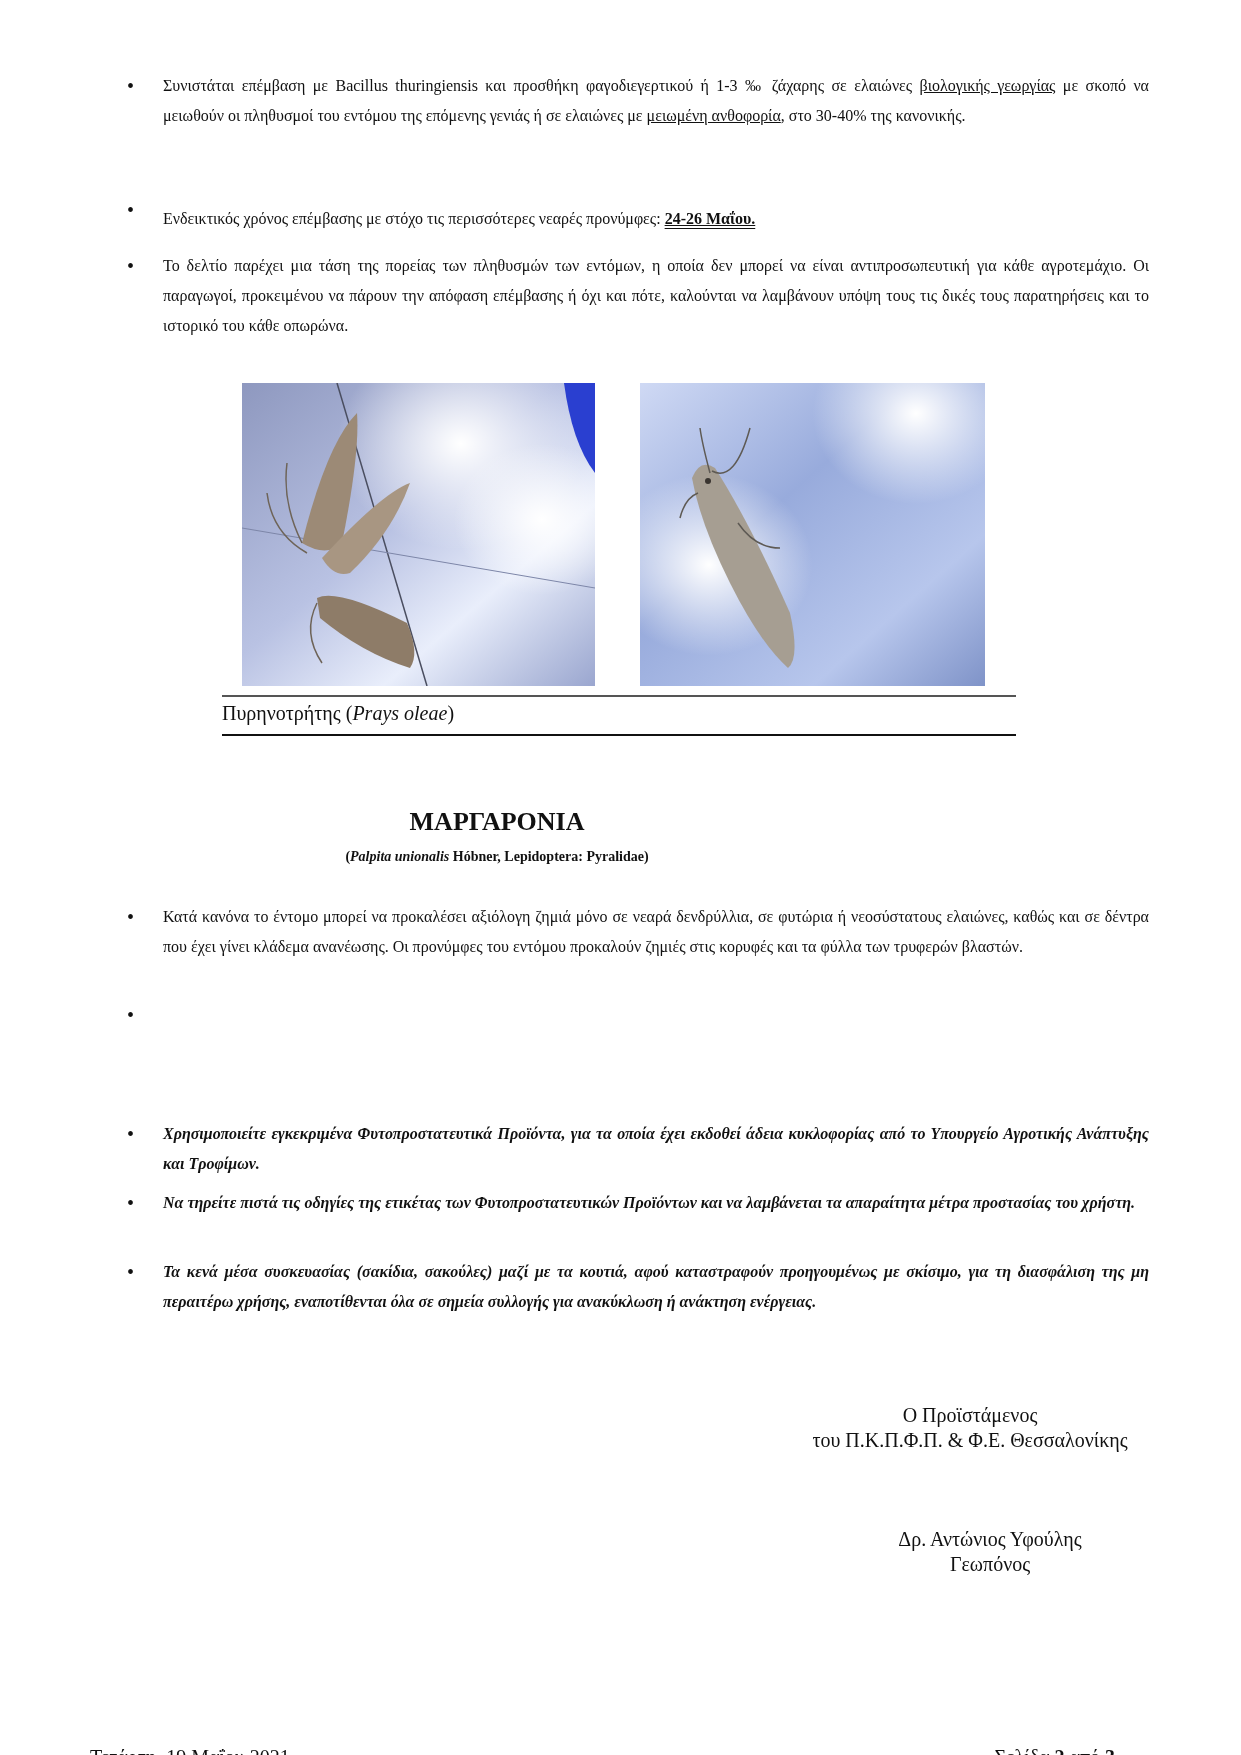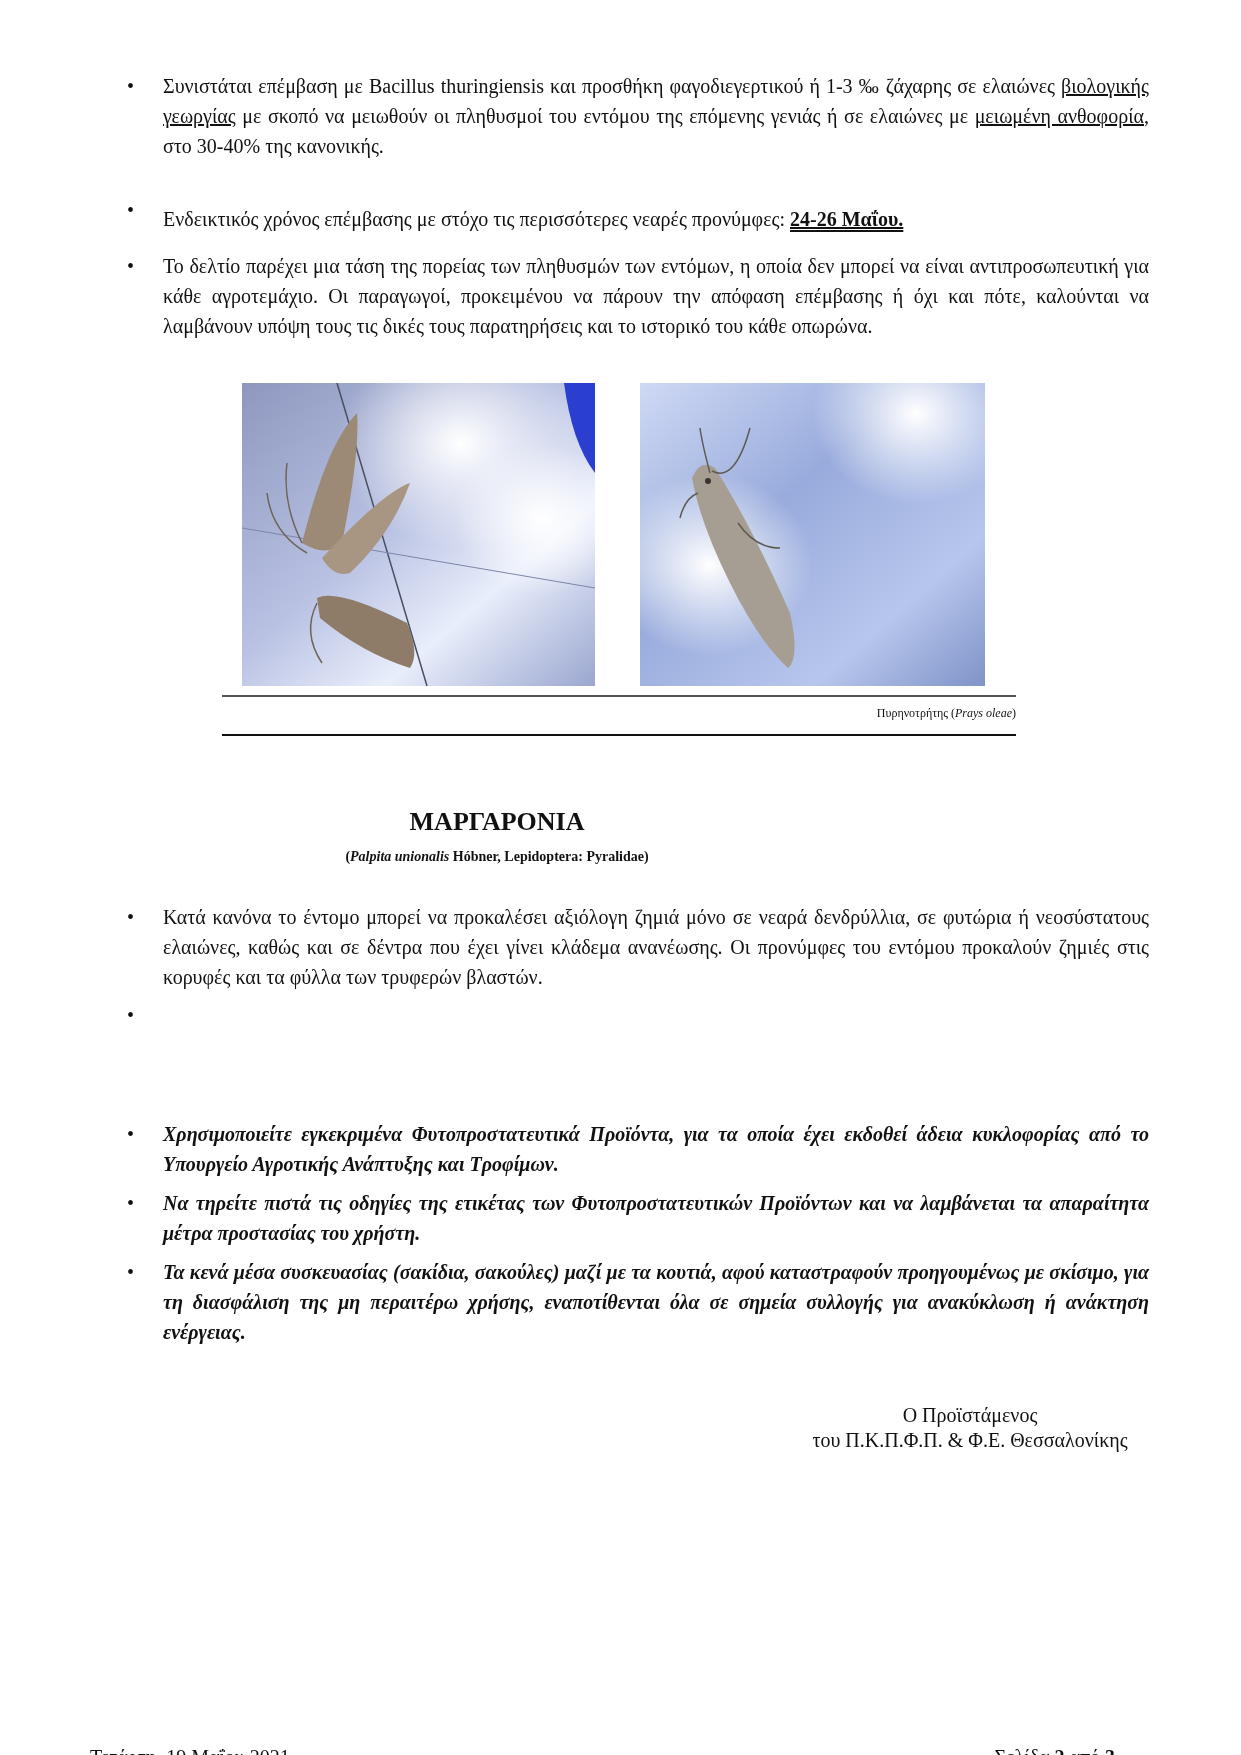--- a/index.html
+++ b/index.html
@@ -1,26 +1,26 @@
 <!DOCTYPE html>
 <html><head>
 <meta charset="utf-8">
 <style>
   html, body { margin: 0; padding: 0; background: #ffffff; }
   body { width: 1241px; height: 1755px; position: relative; overflow: hidden;
          font-family: "Liberation Serif", "DejaVu Serif", serif; color: #111; }
   .page { position: absolute; left: 0; top: 0; width: 1241px; height: 1755px; }
-  .para { position: absolute; left: 163px; width: 986px; font-size: 20px; line-height: 30px; text-align: justify; }
+  .para { position: absolute; left: 163px; width: 986px; font-size: 16px; line-height: 30px; text-align: justify; }
   .bullet { position: absolute; left: 127px; font-size: 20px; line-height: 30px; }
   .u { text-decoration: underline; }
   .bu { font-weight: bold; text-decoration: underline; text-decoration-style: double; }
   .bi { font-weight: bold; font-style: italic; }
   .photo { position: absolute; overflow: hidden; }
   .rule { position: absolute; left: 222px; width: 794px; height: 2px; }
-  .caption { position: absolute; left: 222px; width: 794px; text-align: right; font-size: 12px; line-height: 30px; }
+  .caption { position: absolute; left: 222px; width: 794px; text-align: left; font-size: 20px; line-height: 30px; }
   .center { position: absolute; left: 0; width: 994px; text-align: center; }
   .sig { position: absolute; text-align: center; font-size: 20px; line-height: 25px; }
   .footer { position: absolute; top: 1724px; font-size: 20px; line-height: 26px; margin-top: 20px; }
 </style>
 </head>
 <body>
 
 <div class="page">
 
   <span class="bullet" style="top:71px;">•</span>
@@ -121,19 +121,23 @@
   <span class="bullet" style="top:1188px;">•</span>
   <div class="para bi" style="top:1188px;">Να τηρείτε πιστά τις οδηγίες της ετικέτας των Φυτοπροστατευτικών Προϊόντων και να λαμβάνεται τα απαραίτητα μέτρα προστασίας του χρήστη.</div>
 
   <span class="bullet" style="top:1257px;">•</span>
   <div class="para bi" style="top:1257px;">Τα κενά μέσα συσκευασίας (σακίδια, σακούλες) μαζί με τα κουτιά, αφού καταστραφούν προηγουμένως με σκίσιμο, για τη διασφάλιση της μη περαιτέρω χρήσης, εναποτίθενται όλα σε σημεία συλλογής για ανακύκλωση ή ανάκτηση ενέργειας.</div>
 
   <div class="sig" style="left:780px; width:380px; top:1403px;font-family:Liberation Serif, serif;">
     <div>Ο Προϊστάμενος</div>
     <div>του Π.Κ.Π.Φ.Π. &amp; Φ.Ε. Θεσσαλονίκης</div>
   </div>
+  <div class="sig" style="left:840px; width:300px; top:1527px;">
+    <div>Δρ. Αντώνιος Υφούλης</div>
+    <div>Γεωπόνος</div>
+  </div>
 
   <div class="footer" style="left:90px;">Τετάρτη, 19 Μαΐου 2021</div>
   <div class="footer" style="right:126px;">
     <span>Σελίδα </span><b>2</b><span> από </span><b>3</b>
   </div>
 
 </div>
 
 </body></html>

